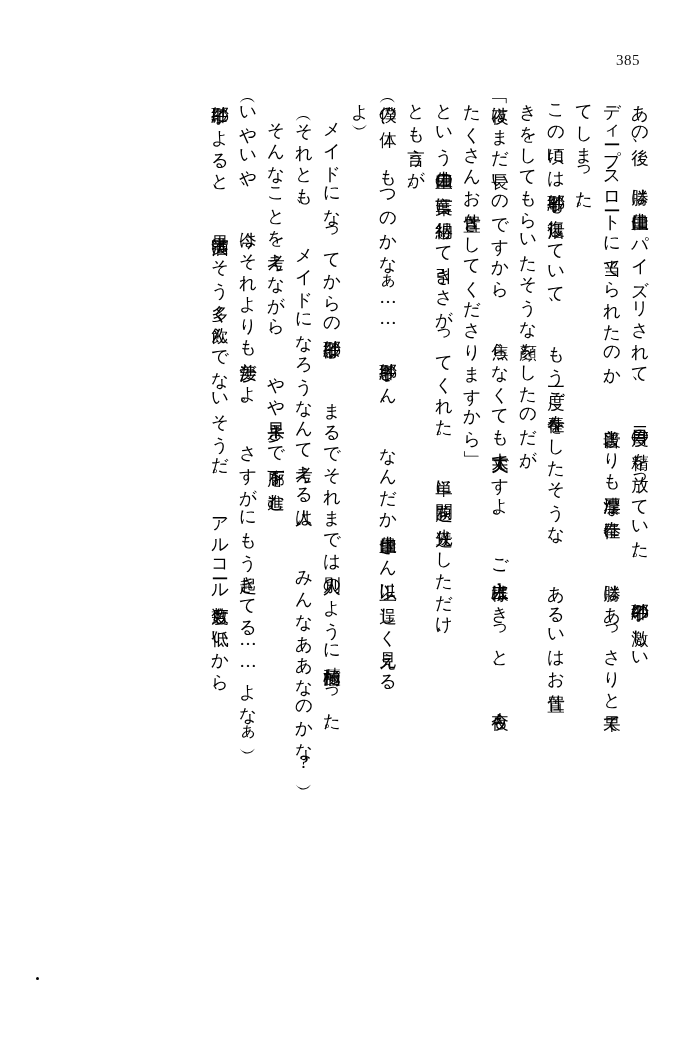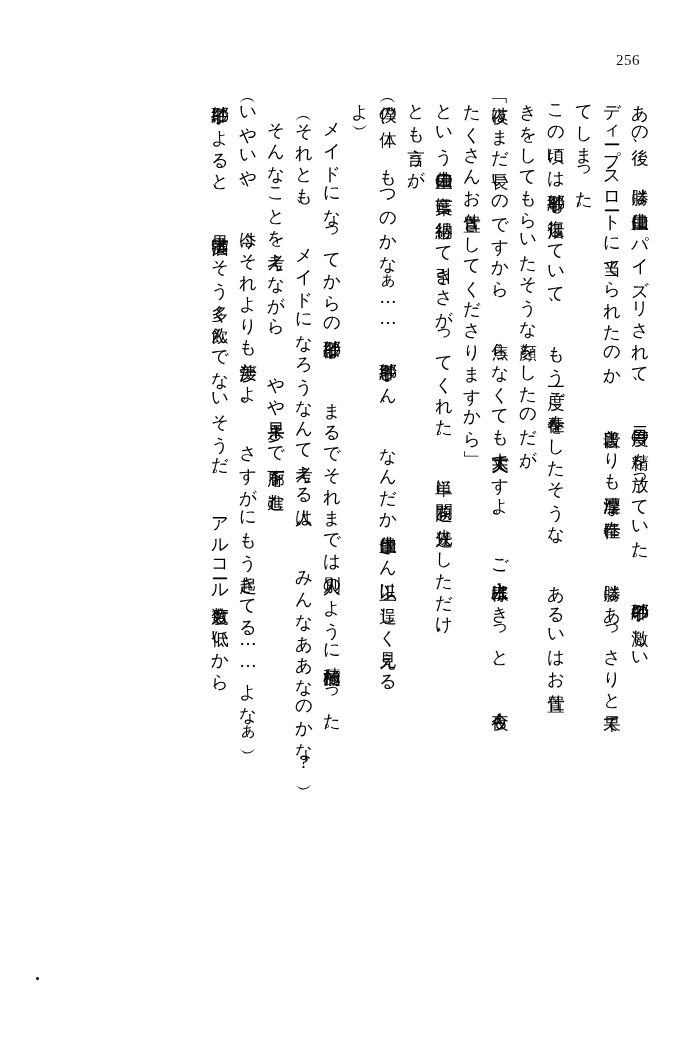--- a/index.html
+++ b/index.html
@@ -63,21 +63,21 @@
     height: 3px;
     background: #000;
     border-radius: 50%;
   }
 </style>
 </head>
 <body>
 
 <div class="page">
 
-  <div class="page-number">256</div>
+  <div class="page-number">385</div>
 
   <div class="text-block">
     <div class="vline">あの後、　勝は由佳里にパイズリされて、　二度目の精を放っていた。　紗耶子の激しい</div>
     <div class="vline">ディープスロートに当てられたのか、　普段よりも濃厚な奉仕に、　勝はあっさりと果て</div>
     <div class="vline">てしまった。</div>
     <div class="vline">この頃には紗耶子も復活していて、　もう一度ご奉仕をしたそうな、　あるいはお仕置</div>
     <div class="vline">きをしてもらいたそうな顔をしたのだが、</div>
     <div class="vline">「夜はまだ長いのですから、　焦らなくても大丈夫ですよ。　ご主人様はきっと、　今夜も</div>
     <div class="vline">たくさんお仕置きしてくださりますから」</div>
     <div class="vline">という由佳里の言葉に納得して引きさがってくれた。　単に問題を先送りしただけ、</div>

